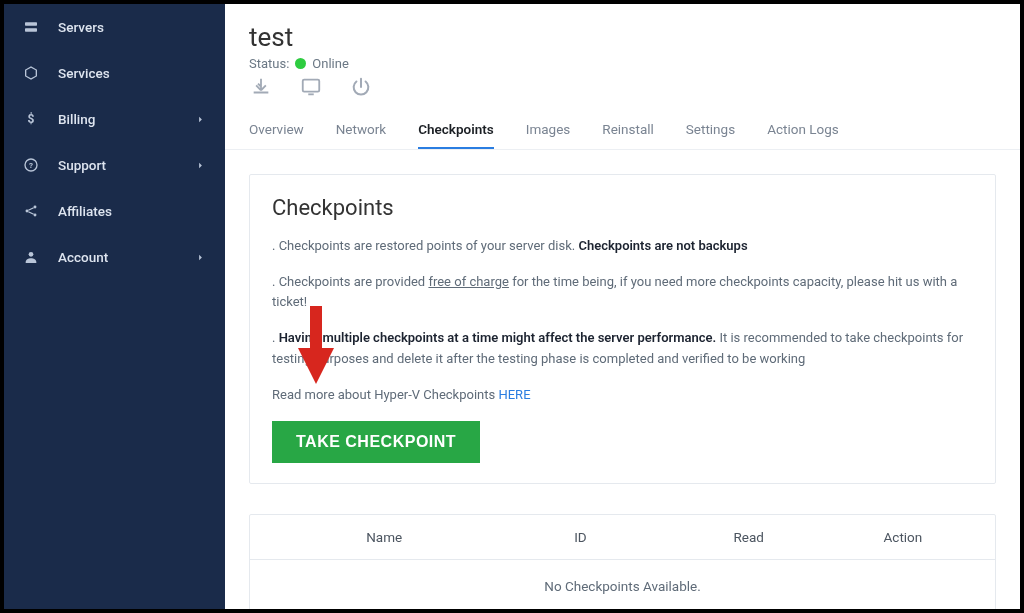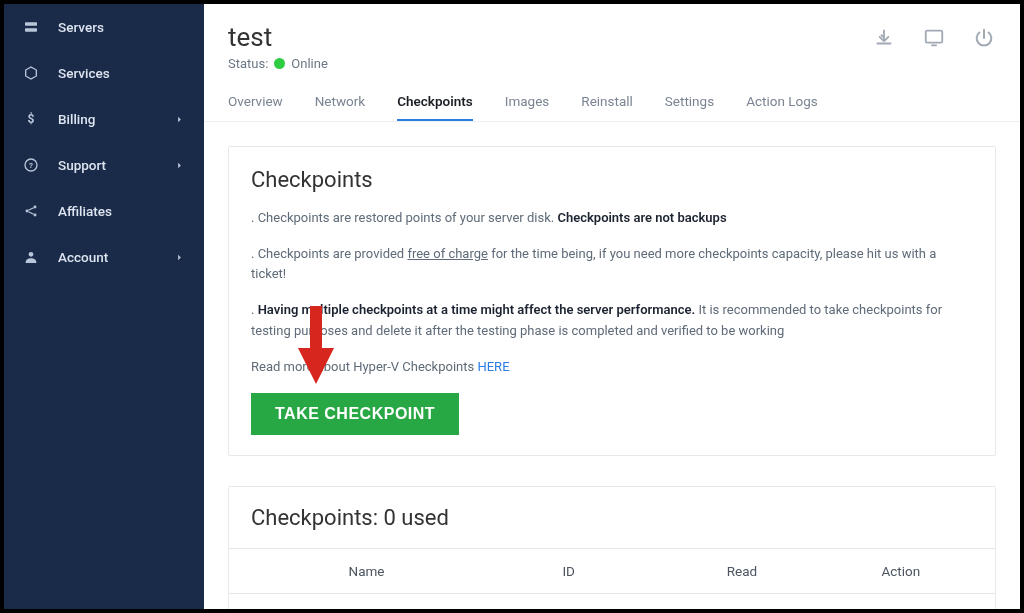--- a/index.html
+++ b/index.html
@@ -1,30 +1,30 @@
 <!DOCTYPE html>
 <html><head>
 <meta charset="utf-8">
 <style>
   * { box-sizing: border-box; margin: 0; padding: 0; }
   html, body { width: 1024px; height: 613px; font-family: -apple-system, BlinkMacSystemFont, "Segoe UI", Roboto, Arial, sans-serif; overflow: hidden; }
   .frame { width: 1024px; height: 613px; border: 4px solid #000; background: #fff; position: relative; }
   .app { display: flex; width: 100%; height: 100%; }
 
   
-  .sidebar { width: 200px; background: #1a2b4a; color: #c9d2e0; flex-shrink: 0; height: 100%; }
+  .sidebar { width: 221px; background: #1a2b4a; color: #c9d2e0; flex-shrink: 0; height: 100%; }
   .side-item { display: flex; align-items: center; height: 46px; padding: 0 18px; cursor: pointer; }
   .side-item .side-icon { width: 18px; height: 18px; margin-right: 18px; display: flex; align-items: center; justify-content: center; fill: #b9c5d8; color: #b9c5d8; }
   .side-item .side-label { flex: 1; font-size: 13.5px; font-weight: 500; color: #dde4ef; }
   .side-item .chev { width: 14px; height: 14px; display: flex; align-items: center; justify-content: center; }
   .side-item .chev svg { fill: #b9c5d8; }
 
   
   .main { flex: 1; display: flex; flex-direction: column; height: 100%; overflow: hidden; }
-  .titlebar { display: flex; align-items: flex-start; padding: 18px 24px 0 24px; }
+  .titlebar { display: flex; align-items: flex-start; padding: 18px 24px 0 24px; flex-direction: column; }
   .title-block { flex: 1; }
   .page-title { font-size: 26px; color: #333; font-weight: 400; margin-bottom: 4px; }
   .status-line { font-size: 13px; color: #6b7885; display: flex; align-items: center; }
   .status-dot { width: 11px; height: 11px; background: #2ecc40; border-radius: 50%; display: inline-block; margin: 0 6px 0 6px; }
   .title-actions { display: flex; gap: 26px; padding-top: 4px; }
   .title-act-icon { width: 24px; height: 24px; cursor: pointer; fill: #a2aab6; color: #a2aab6; display:flex; align-items:center; justify-content:center; }
 
   
   .tabs { display: flex; gap: 32px; padding: 22px 24px 0 24px; border-bottom: 1px solid #eceff3; }
   .tab { font-size: 13.5px; color: #7a8492; padding-bottom: 10px; cursor: pointer; }
@@ -200,25 +200,20 @@
           </p>
 
           <p>
             <span>Read more about Hyper-V Checkpoints </span><a href="#" class="link">HERE</a>
           </p>
 
           <button class="btn-primary">TAKE CHECKPOINT</button>
         </div>
 
         <div class="card2">
-          <div class="hdr">
-            <h2 class="hdr-title">
-              <span>Checkpoints: </span><span>0</span><span> used</span>
-            </h2>
-          </div>
           <div class="tbl-head">
             <div class="col-name">Name</div>
             <div class="col-id">ID</div>
             <div class="col-date">Read</div>
             <div class="col-action">Action</div>
           </div>
           <div class="tbl-empty">No Checkpoints Available.</div>
         </div>
 
       </div>

